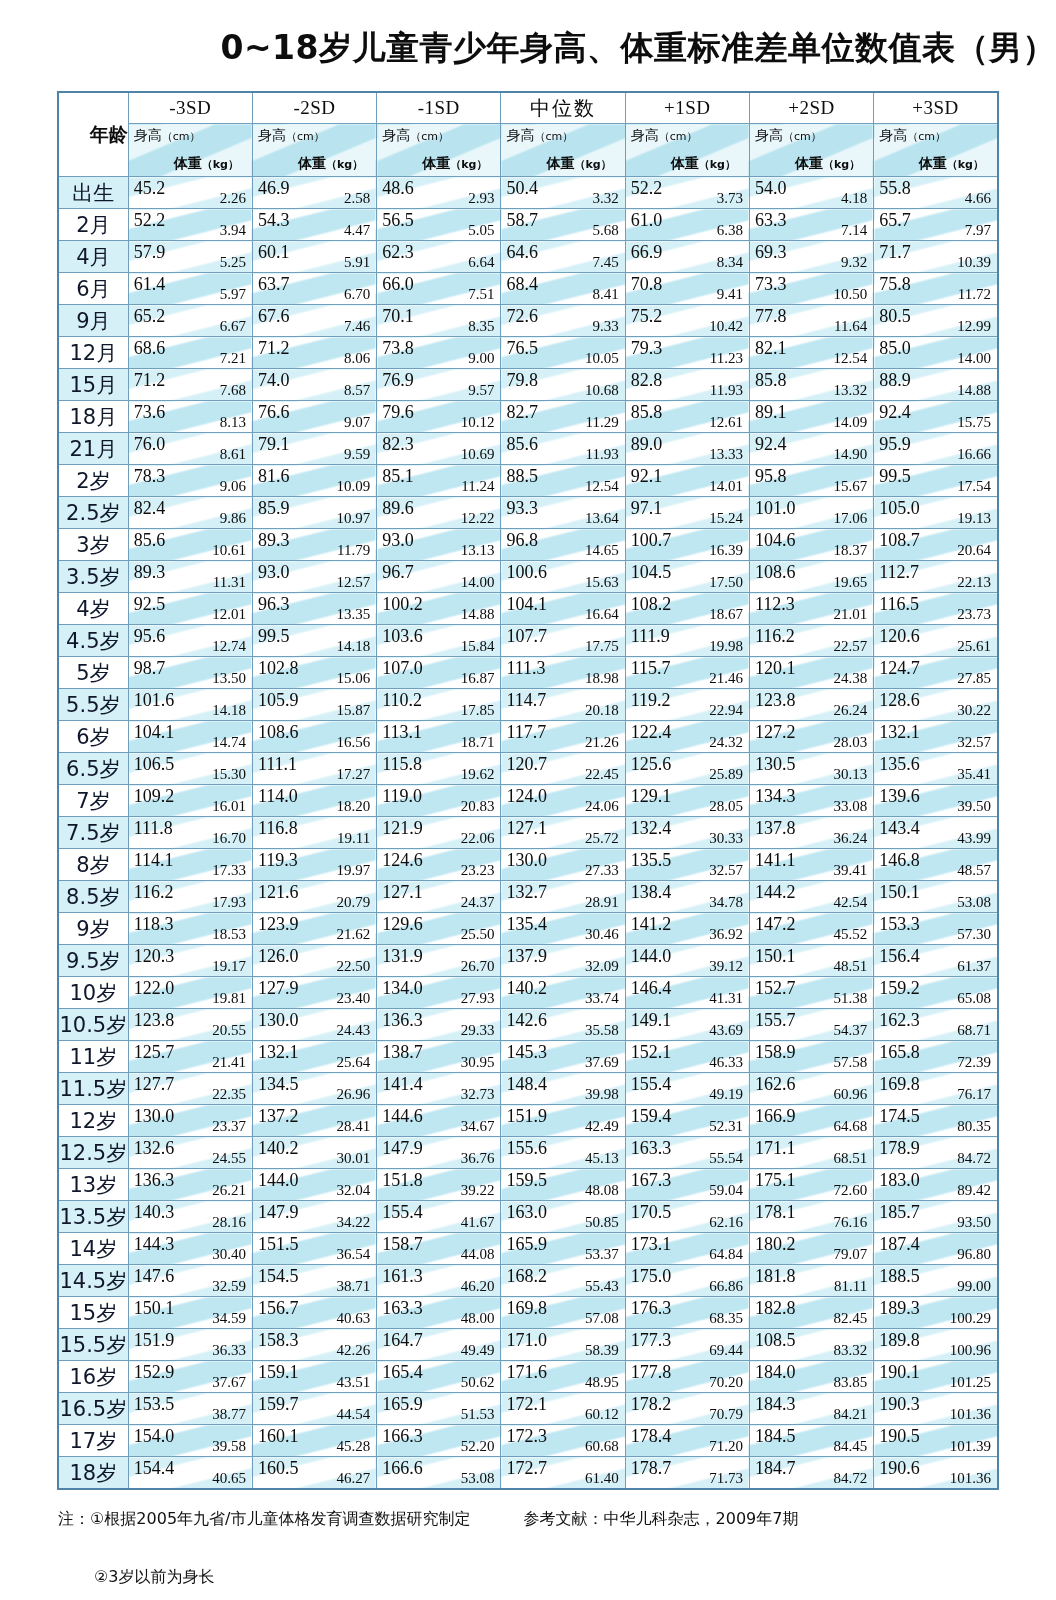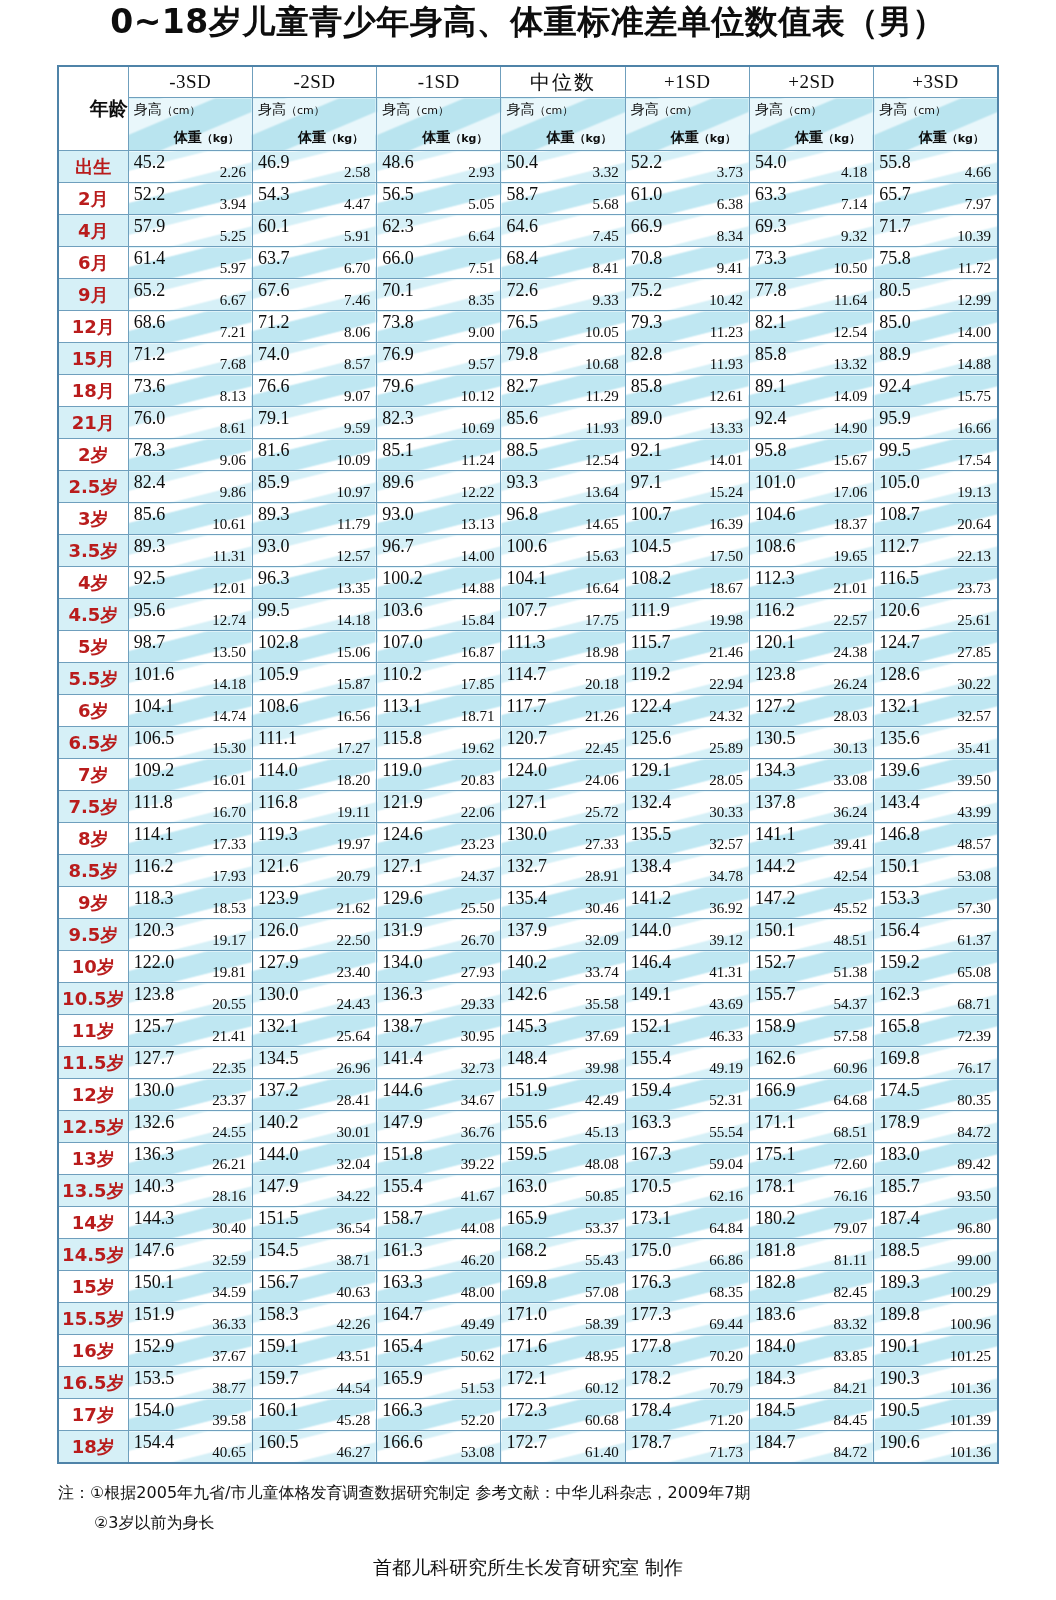--- a/index.html
+++ b/index.html
@@ -11,25 +11,26 @@
     width: 1056px;
     height: 1600px;
     font-family: "Liberation Serif", "DejaVu Serif", serif;
     color: #111111;
     position: relative;
     overflow: hidden;
   }
 
   
   .title {
-    text-align: center;
+    text-align: right;
     font-family: "DejaVu Sans", "Liberation Sans", sans-serif;
     font-weight: bold;
     font-size: 33px;
     letter-spacing: 0.5px;
+    padding-top: 26px;
     padding-bottom: 6px;
     color: #0d0d0d;
     white-space: nowrap;
   }
 
   
   .table-wrap {
     margin: 14px auto 0 auto;
     width: 942px;
   }
@@ -106,23 +107,23 @@
     white-space: nowrap;
     font-weight: bold;
   }
   .u-unit { font-size: 11px; }
 
   
   td.age-cell {
     height: 31px;
     text-align: center;
     font-family: "DejaVu Sans", "Liberation Sans", sans-serif;
-    font-size: 18px;
-    font-weight: bold;
-    color: #b91c1c;
+    font-size: 21px;
+    font-weight: normal;
+    color: #0f172a;
     background: #ffffff;
   }
   tr.alt td.age-cell { background: #d6f0f7; }
 
   td.val-cell {
     height: 31px;
     position: relative;
     background:
       linear-gradient(to bottom right,
         rgba(255,255,255,0) 0%,
@@ -165,22 +166,22 @@
   
   .notes {
     margin: 14px 0 0 0;
     padding-left: 58px;
     font-family: "DejaVu Sans", "Liberation Sans", sans-serif;
     font-size: 16px;
     color: #111;
     line-height: 1.9;
   }
   .notes .row1 { white-space: nowrap; }
-  .notes .ref { }
-  .notes .row2 { padding-left: 36px; }
+  .notes .ref { margin-left: 48px; }
+  .notes .row2 { padding-left: 36px; margin-top: 28px; }
   .credit {
     margin-top: 16px;
     text-align: center;
     font-family: "DejaVu Sans", "Liberation Sans", sans-serif;
     font-size: 19px;
     color: #111;
   }
 </style>
 </head>
 <body>
@@ -1375,21 +1376,21 @@
           </td>
           <td class="val-cell">
             <span class="h-val">171.0</span>
             <span class="w-val">58.39</span>
           </td>
           <td class="val-cell">
             <span class="h-val">177.3</span>
             <span class="w-val">69.44</span>
           </td>
           <td class="val-cell">
-            <span class="h-val">183.6</span>
+            <span class="h-val">108.5</span>
             <span class="w-val">83.32</span>
           </td>
           <td class="val-cell">
             <span class="h-val">189.8</span>
             <span class="w-val">100.96</span>
           </td>
         </tr>
         <tr>
           <td class="age-cell">16岁</td>
           <td class="val-cell">

